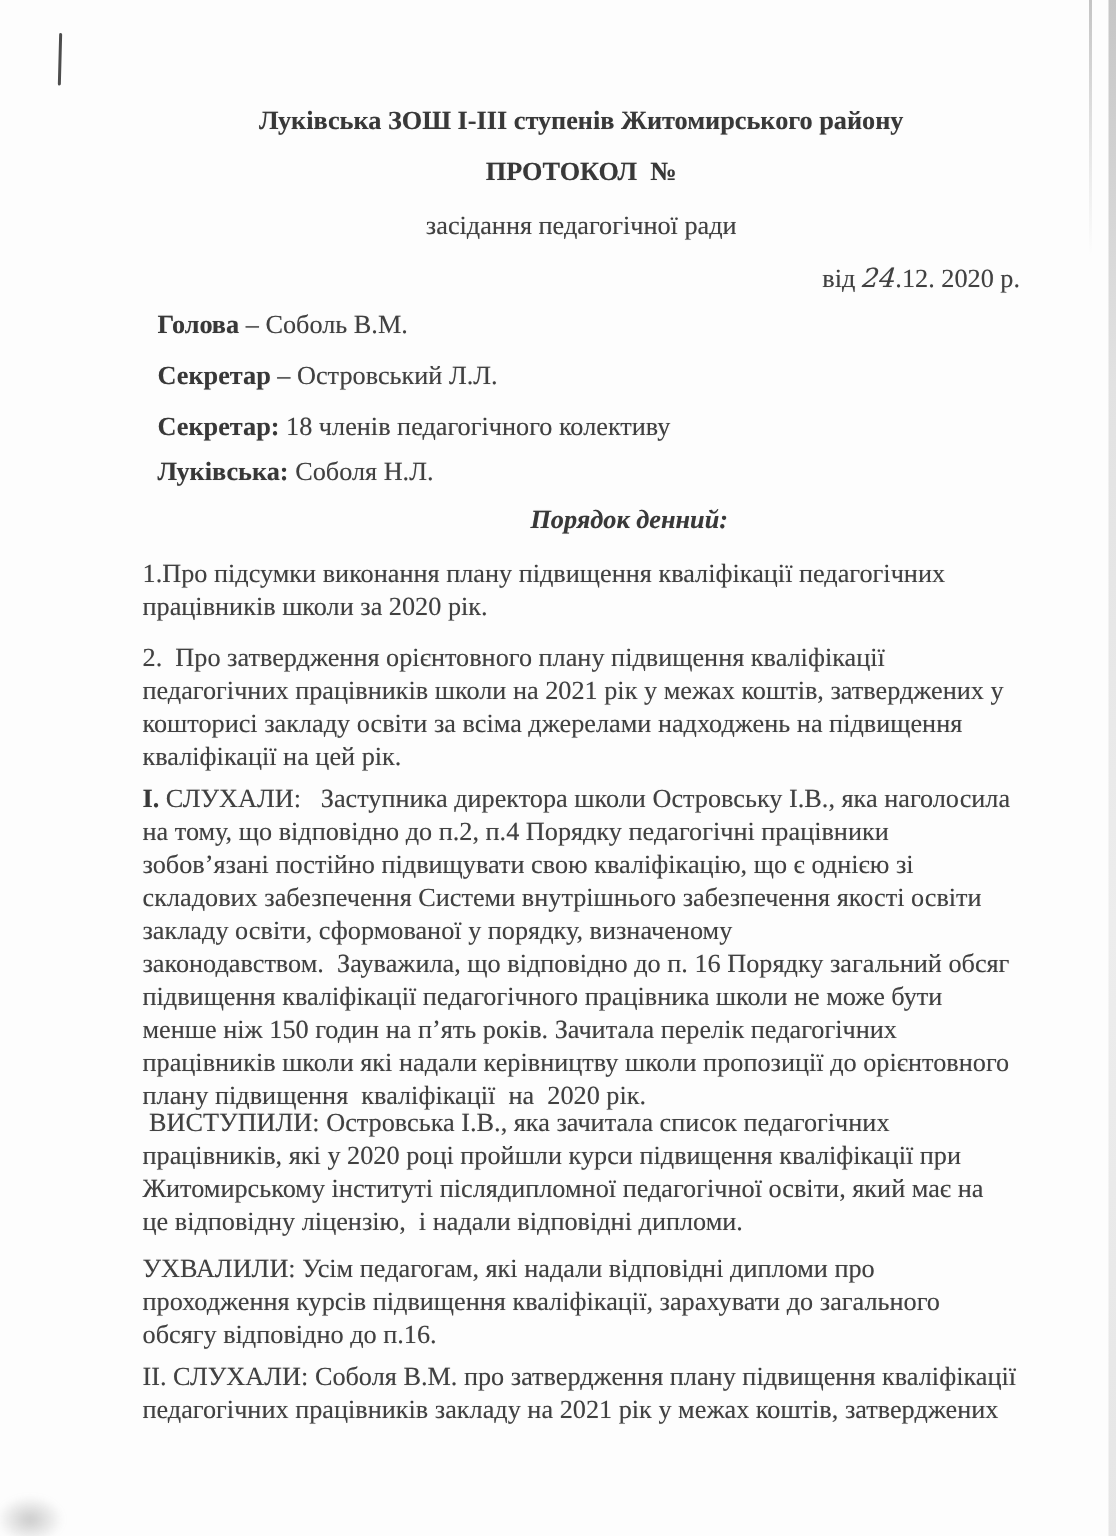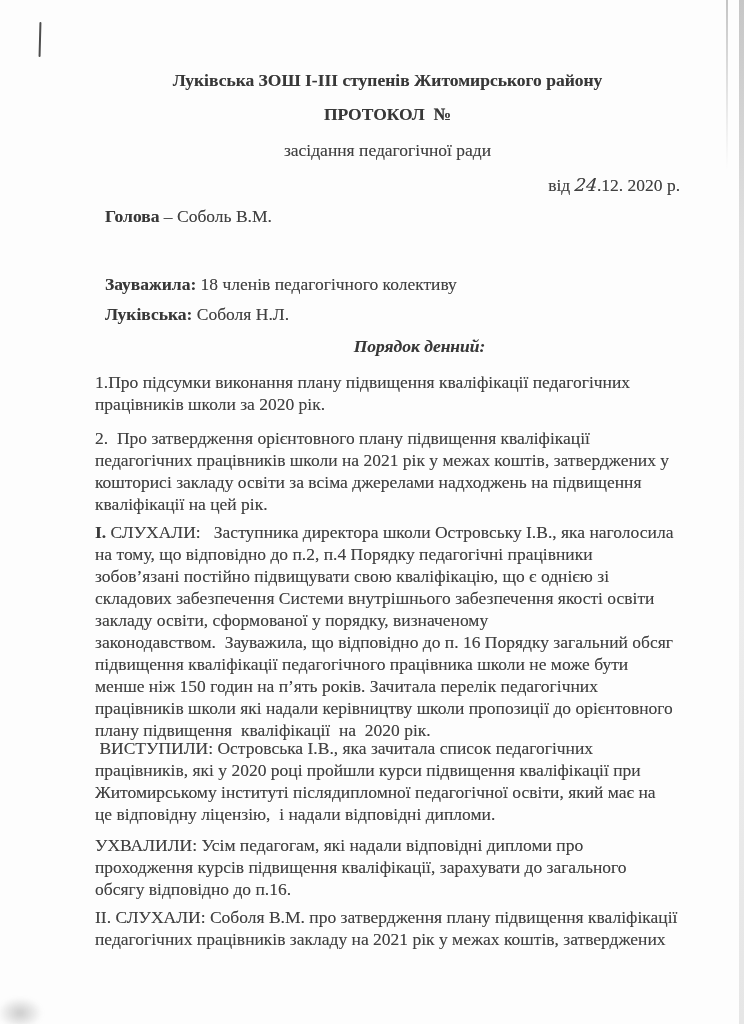--- a/index.html
+++ b/index.html
@@ -101,22 +101,23 @@
     <div class="blk center bold t-protokol">ПРОТОКОЛ  №</div>
 
     <div class="blk center bold t-school">Луківська ЗОШ І-ІІІ ступенів Житомирського району</div>
 
     <div class="blk center t-zasid">засідання педагогічної ради</div>
 
     <div class="blk right t-date"><span>від </span><span class="hand">24</span><span>.12. 2020 р.</span></div>
 
     <div class="blk meta t-golova"><span class="bold">Голова</span><span> – Соболь В.М.</span></div>
 
+    <div class="blk meta t-sekretar"><span class="bold">Секретар</span><span> – Островський Л.Л.</span></div>
 
-    <div class="blk meta t-prysutni"><span class="bold">Зауважила:</span><span> 18 членів педагогічного колективу</span></div>
+    <div class="blk meta t-prysutni"><span class="bold">Секретар:</span><span> 18 членів педагогічного колективу</span></div>
 
     <div class="blk meta t-vidsutni"><span class="bold">Луківська:</span><span> Соболя Н.Л.</span></div>
 
     <div class="blk center bold t-poryadok">Порядок денний:</div>
 
     <div class="blk para t-agenda1">1.Про підсумки виконання плану підвищення кваліфікації педагогічних
 працівників школи за 2020 рік.</div>
 
     <div class="blk para t-agenda2">2.  Про затвердження орієнтовного плану підвищення кваліфікації
 педагогічних працівників школи на 2021 рік у межах коштів, затверджених у

